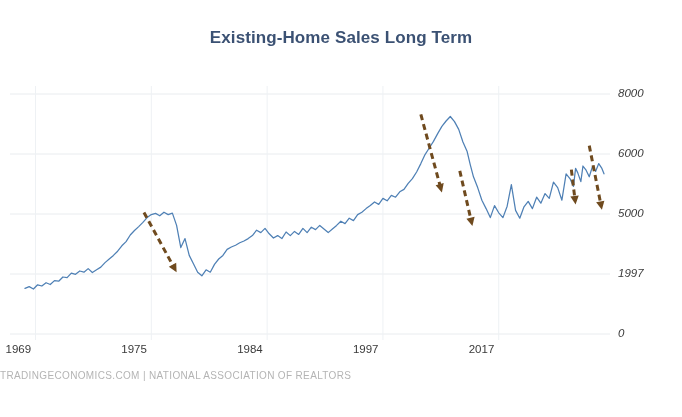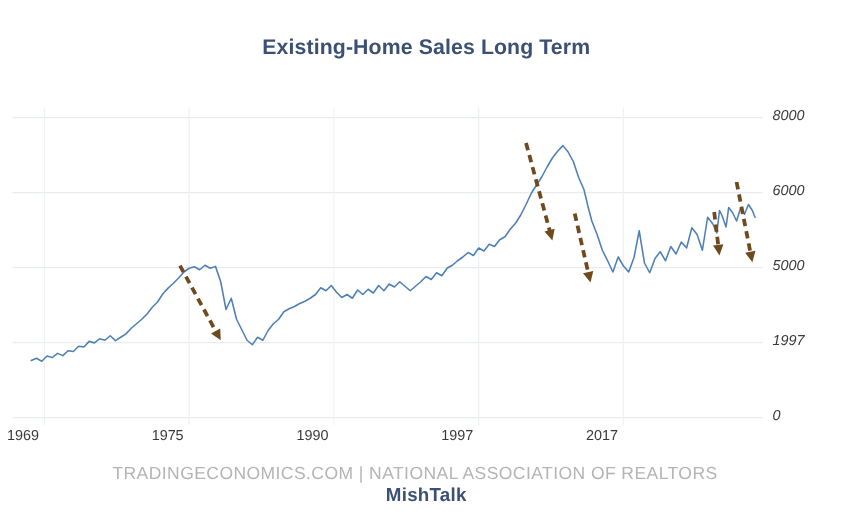--- a/index.html
+++ b/index.html
@@ -53,22 +53,22 @@
     color: #3a3a3a;
     text-align: left;
     white-space: nowrap;
     width: 60px;
   }
   .source-line {
     position: absolute;
     left: 0;
     top: 370px;
     width: 664px;
-    text-align: center;
-    font-size: 14px;
+    text-align: left;
+    font-size: 10px;
     color: #b4b4b4;
     letter-spacing: 0.35px;
     white-space: nowrap;
   }
   .brand {
     position: absolute;
     left: 0;
     top: 388px;
     width: 682px;
     text-align: center;
@@ -118,21 +118,20 @@
   <div id="yticks-layer">
       <div class="ytick" style="left: 618px; top: 87px;">8000</div>
       <div class="ytick" style="left: 618px; top: 147px;">6000</div>
       <div class="ytick" style="left: 618px; top: 207px;">5000</div>
       <div class="ytick" style="left: 618px; top: 267px;">1997</div>
       <div class="ytick" style="left: 618px; top: 327px;">0</div>
     </div>
   <div id="xticks-layer">
       <div class="xtick" style="left: 5.52727px; top: 343px;">1969</div>
       <div class="xtick" style="left: 121.327px; top: 343px;">1975</div>
-      <div class="xtick" style="left: 237.127px; top: 343px;">1990</div>
+      <div class="xtick" style="left: 237.127px; top: 343px;">1984</div>
       <div class="xtick" style="left: 352.927px; top: 343px;">1997</div>
       <div class="xtick" style="left: 468.727px; top: 343px;">2017</div>
     </div>
 
   <div class="source-line">TRADINGECONOMICS.COM  |  NATIONAL ASSOCIATION OF REALTORS</div>
-  <div class="brand">MishTalk</div>
 
 </div>
 
 </body></html>

